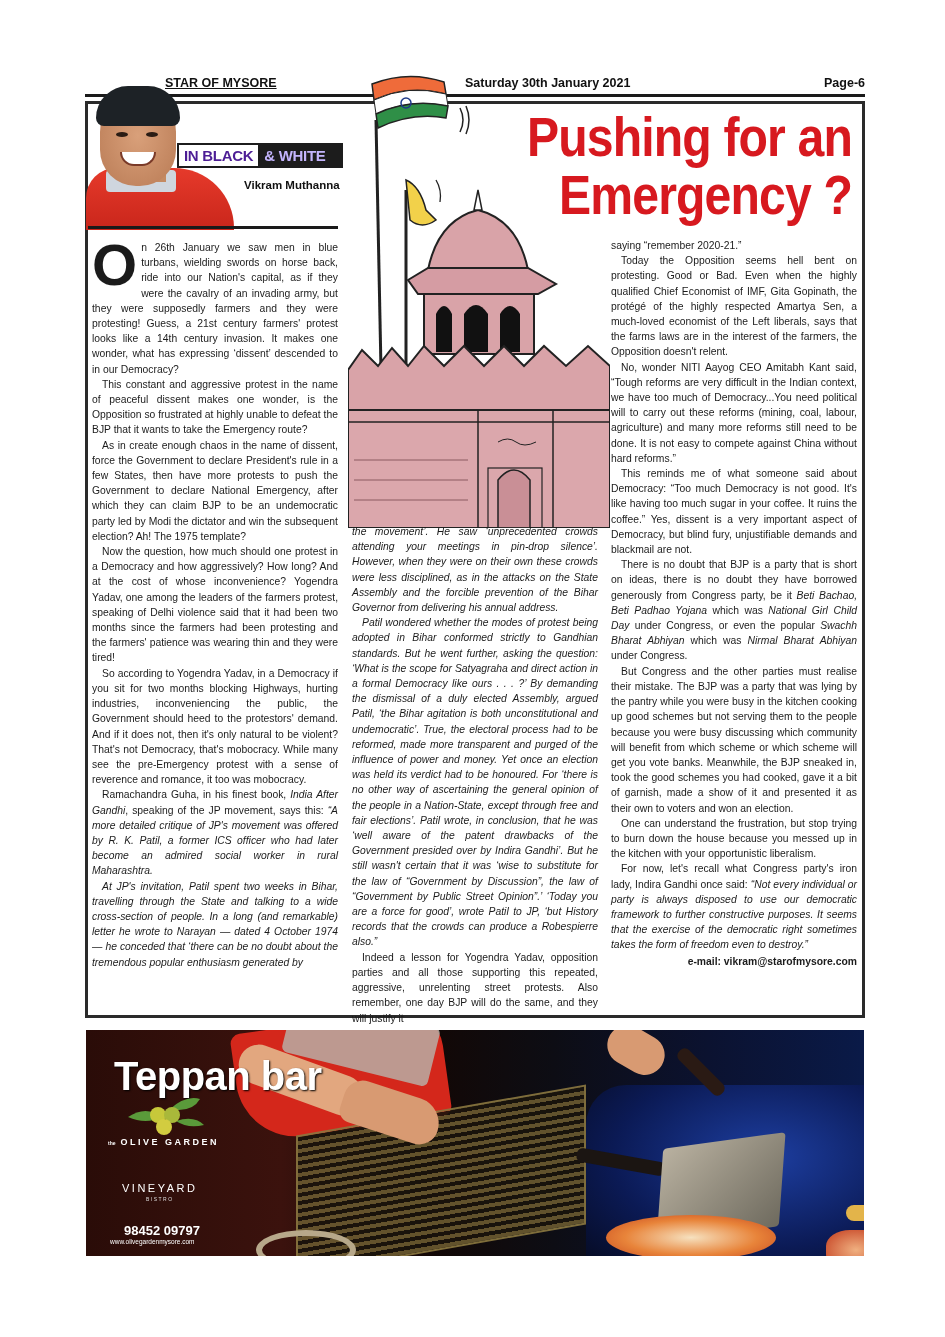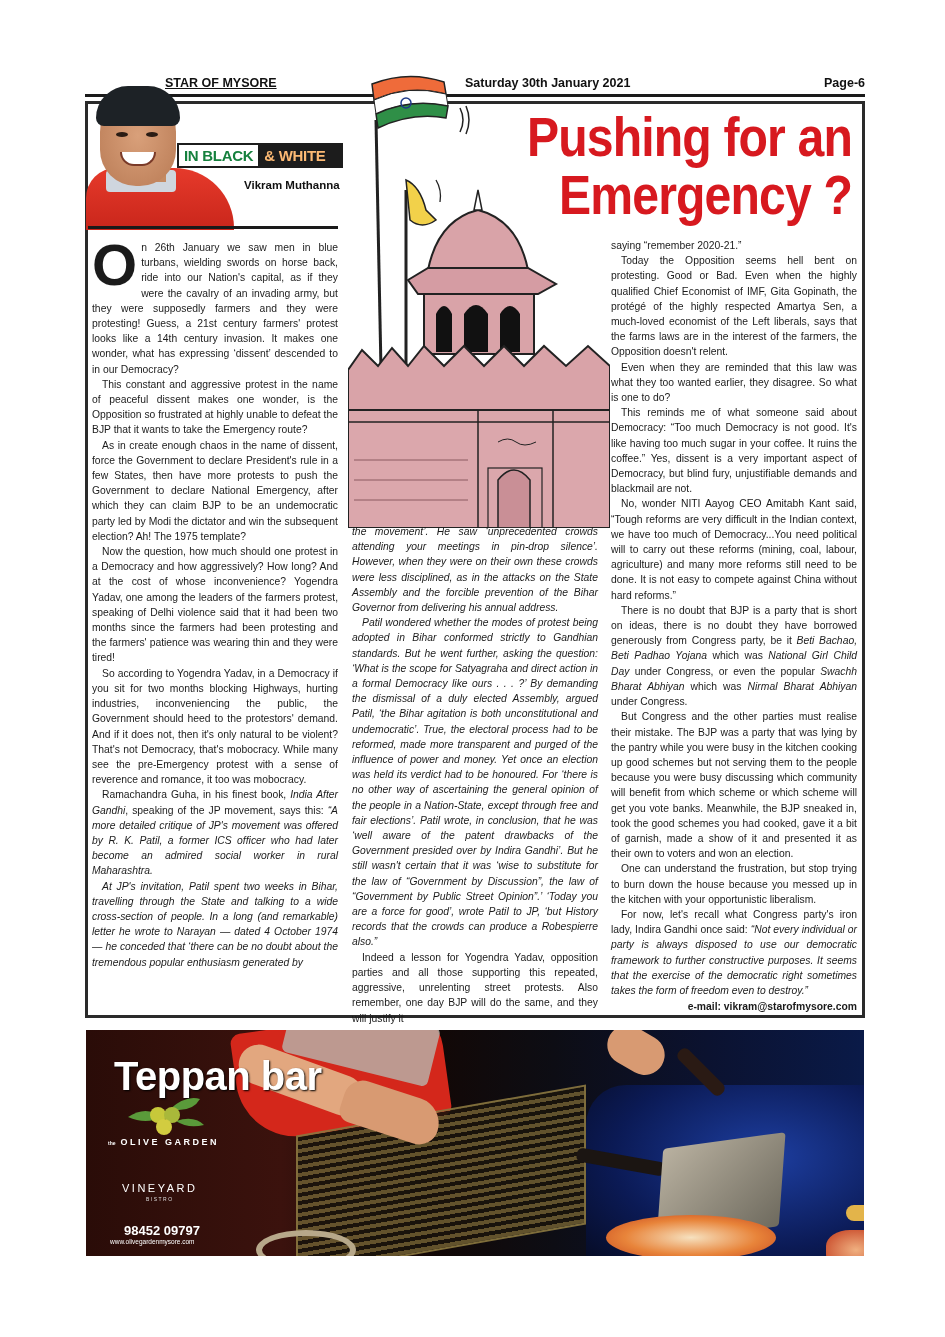--- a/index.html
+++ b/index.html
@@ -22,22 +22,22 @@
   .author-photo .shirt { position:absolute; left: 0; bottom: 0; width: 148px; height: 62px;
         background: linear-gradient(180deg,#e63a2b,#c9261b); border-radius: 30px 60px 0 0; }
   .author-photo .collar { position:absolute; left: 20px; bottom: 38px; width: 70px; height: 22px; background:#cfd6de; border-radius: 4px; }
   .author-photo .neck { position:absolute; left: 40px; bottom: 48px; width: 40px; height: 30px; background:#c48a62; }
   .author-photo .face { position:absolute; left: 14px; top: 14px; width: 76px; height: 92px; background: radial-gradient(ellipse at 50% 45%, #d9a07a, #b97b55); border-radius: 40px 40px 38px 38px; }
   .author-photo .hair { position:absolute; left: 10px; top: 6px; width: 84px; height: 40px; background:#1d2226; border-radius: 40px 40px 10px 10px; }
   .author-photo .smile { position:absolute; left: 34px; top: 72px; width: 36px; height: 14px; background:#fff; border-radius: 0 0 18px 18px; border:2px solid #7a3a28; border-top:none; }
   .author-photo .eye { position:absolute; top: 52px; width: 12px; height: 5px; background:#2a1c14; border-radius: 50%; }
 
   .column-tag { position: absolute; left: 177px; top: 143px; width: 166px; height: 25px; background: #1c1c1c; padding: 2px; display: flex; }
-  .column-tag .in-black { background: #fff; color: #15803d; font-weight: bold; font-size: 15px; padding: 2px 5px 0 5px; letter-spacing: -0.3px; }
-  .column-tag .and-white { color: #fdba74; font-weight: bold; font-size: 15px; padding: 2px 0 0 6px; letter-spacing: -0.3px; }
+  .column-tag .in-black { background: #fff; color: #4c1d95; font-weight: bold; font-size: 15px; padding: 2px 5px 0 5px; letter-spacing: -0.3px; }
+  .column-tag .and-white { color: #c4b5fd; font-weight: bold; font-size: 15px; padding: 2px 0 0 6px; letter-spacing: -0.3px; }
   .byline { position: absolute; left: 244px; top: 179px; font-size: 11.5px; font-weight: bold; }
   .author-rule { position: absolute; left: 88px; top: 226px; width: 250px; height: 3px; background: #1a1a1a; }
 
   
   .headline { position: absolute; left: 468px; top: 108px; width: 384px; text-align: right;
               color: #d7191f; font-family: "Liberation Sans", sans-serif; font-weight: bold;
               font-size: 56px; line-height: 58px; letter-spacing: -1px;
               transform: scaleX(0.86); transform-origin: right top; }
 
   
@@ -168,23 +168,22 @@
 
 <div class="col col-2">
   <p class="noindent it">the movement’. He saw ‘unprecedented crowds attending your meetings in pin-drop silence’. However, when they were on their own these crowds were less disciplined, as in the attacks on the State Assembly and the forcible prevention of the Bihar Governor from delivering his annual address.</p>
   <p class="it"><span>Patil wondered whether the modes of protest being adopted in Bihar conformed strictly to Gandhian standards. But he went further, asking the question: ‘What is the scope for Satyagraha and direct action in a formal Democracy like ours . . . ?’ By demanding the dismissal of a duly elected Assembly, argued Patil, ‘the Bihar agitation is both unconstitutional and undemocratic’. True, the electoral process had to be reformed, made more transparent and purged of the influence of power and money. Yet once an election was held its verdict had to be honoured. For ‘there is no other way of ascertaining the general opinion of the people in a Nation-State, except through free and fair elections’. Patil wrote, in conclusion, that he was ‘well aware of the patent drawbacks of the Government presided over by Indira Gandhi’.</span> <span class="bi">But he still wasn't certain that it was ‘wise to substitute for the law of “Government by Discussion”, the law of “Government by Public Street Opinion”.’</span> <span>‘Today you are a force for good’, wrote Patil to JP, ‘but History records that the crowds can produce a Robespierre also.”</span></p>
   <p>Indeed a lesson for Yogendra Yadav, opposition parties and all those supporting this repeated, aggressive, unrelenting street protests. Also remember, one day BJP will do the same, and they will justify it</p>
 </div>
 
 <div class="col col-3">
   <p class="noindent">saying “remember 2020-21.”</p>
   <p>Today the Opposition seems hell bent on protesting. Good or Bad. Even when the highly qualified Chief Economist of IMF, Gita Gopinath, the protégé of the highly respected Amartya Sen, a much-loved economist of the Left liberals, says that the farms laws are in the interest of the farmers, the Opposition doesn't relent.</p>
-  <p>Even when they are reminded that this law was what they too wanted earlier, they disagree. So what is one to do?</p>
+  <p>No, wonder NITI Aayog CEO Amitabh Kant said, “Tough reforms are very difficult in the Indian context, we have too much of Democracy...You need political will to carry out these reforms (mining, coal, labour, agriculture) and many more reforms still need to be done. It is not easy to compete against China without hard reforms.”</p>
   <p>This reminds me of what someone said about Democracy: “Too much Democracy is not good. It's like having too much sugar in your coffee. It ruins the coffee.” Yes, dissent is a very important aspect of Democracy, but blind fury, unjustifiable demands and blackmail are not.</p>
-  <p>No, wonder NITI Aayog CEO Amitabh Kant said, “Tough reforms are very difficult in the Indian context, we have too much of Democracy...You need political will to carry out these reforms (mining, coal, labour, agriculture) and many more reforms still need to be done. It is not easy to compete against China without hard reforms.”</p>
   <p><span>There is no doubt that BJP is a party that is short on ideas, there is no doubt they have borrowed generously from Congress party, be it</span> <span class="it">Beti Bachao, Beti Padhao Yojana</span> <span>which was</span> <span class="it">National Girl Child Day</span> <span>under Congress, or even the popular</span> <span class="it">Swachh Bharat Abhiyan</span> <span>which was</span> <span class="it">Nirmal Bharat Abhiyan</span> <span>under Congress.</span></p>
   <p>But Congress and the other parties must realise their mistake. The BJP was a party that was lying by the pantry while you were busy in the kitchen cooking up good schemes but not serving them to the people because you were busy discussing which community will benefit from which scheme or which scheme will get you vote banks. Meanwhile, the BJP sneaked in, took the good schemes you had cooked, gave it a bit of garnish, made a show of it and presented it as their own to voters and won an election.</p>
   <p>One can understand the frustration, but stop trying to burn down the house because you messed up in the kitchen with your opportunistic liberalism.</p>
   <p><span>For now, let's recall what Congress party's iron lady, Indira Gandhi once said:</span> <span class="it">“Not every individual or party is always disposed to use our democratic framework to further constructive purposes. It seems that the exercise of the democratic right sometimes takes the form of freedom even to destroy.”</span></p>
   <p class="email">e-mail: vikram@starofmysore.com</p>
 </div>
 
 <div class="ad">
   <div class="ad-surface"></div>
   <div class="ad-red"></div>

